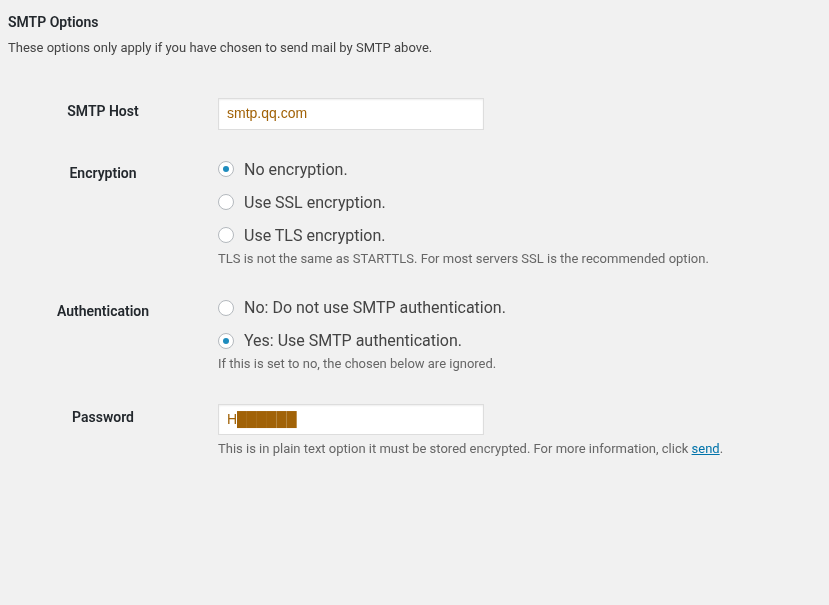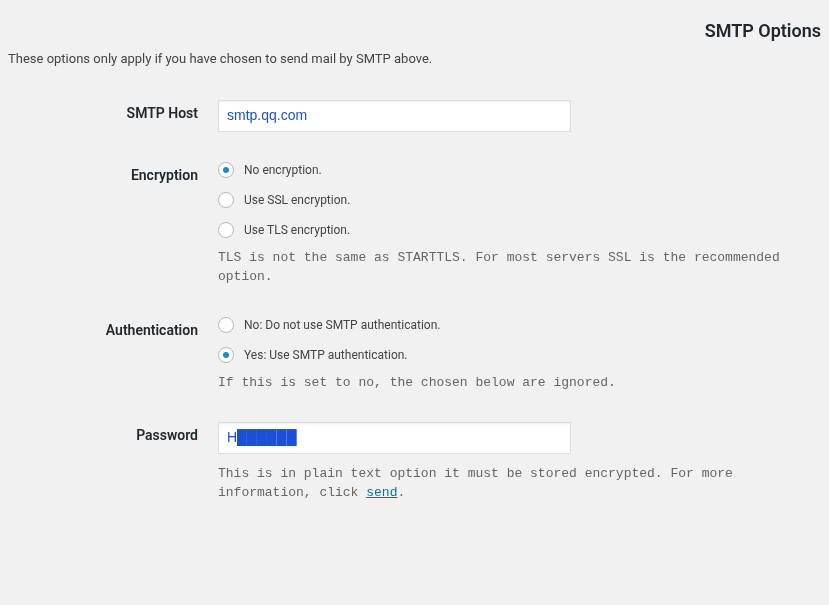--- a/index.html
+++ b/index.html
@@ -9,70 +9,69 @@
     }
     body {
       font-family: -apple-system, BlinkMacSystemFont, "Segoe UI", Roboto, Oxygen-Sans, Ubuntu, Cantarell, "Helvetica Neue", sans-serif;
       font-size: 13px;
       background: #f1f1f1;
       color: #444;
       padding: 8px 8px 20px 8px;
       width: 829px;
     }
     h2 {
-      font-size: 18px;
+      font-size: 14px;
       font-weight: 600;
       color: #23282d;
       margin-bottom: 10px;
-      margin-top: 12px;
-      text-align: right;
+      margin-top: 6px;
     }
     .subtitle {
       font-size: 13px;
       color: #444;
-      margin-bottom: 19px;
+      margin-bottom: 28px;
     }
     table.form-table {
       border-collapse: collapse;
       width: 100%;
     }
     table.form-table th {
-      text-align: right;
+      text-align: center;
       vertical-align: top;
       width: 200px;
       padding: 20px 10px 20px 0;
       font-weight: 600;
       color: #23282d;
       font-size: 14px;
     }
     table.form-table td {
       vertical-align: top;
       padding: 15px 10px;
       font-size: 14px;
     }
     input[type="text"] {
-      width: 353px;
+      width: 266px;
       padding: 5px 8px;
       font-size: 14px;
       border: 1px solid #ddd;
       background: #fff;
-      color: #1d4ed8;
+      color: #a16207;
       box-shadow: inset 0 1px 2px rgba(0,0,0,.07);
       line-height: 1.4;
     }
     .radio-group {
       display: flex;
       flex-direction: column;
       gap: 14px;
     }
     label.radio-label {
       display: flex;
       align-items: center;
       gap: 10px;
-      font-size: 12px;
+      font-size: 16px;
       color: #444;
       cursor: pointer;
     }
     .radio {
       width: 16px;
       height: 16px;
       border-radius: 50%;
       border: 1px solid #b4b9be;
       background: #fff;
       display: inline-flex;
@@ -83,23 +82,22 @@
     .radio.checked::after {
       content: "";
       width: 6px;
       height: 6px;
       border-radius: 50%;
       background: #1e8cbe;
     }
     .description {
       color: #666;
       font-size: 13px;
-      margin-top: 10px;
+      margin-top: 4px;
       line-height: 1.5;
-      font-family: Liberation Mono, monospace;
     }
     a {
       color: #0073aa;
       text-decoration: underline;
     }
   </style>
 </head>
 <body>
 
 <h2>SMTP Options</h2>

